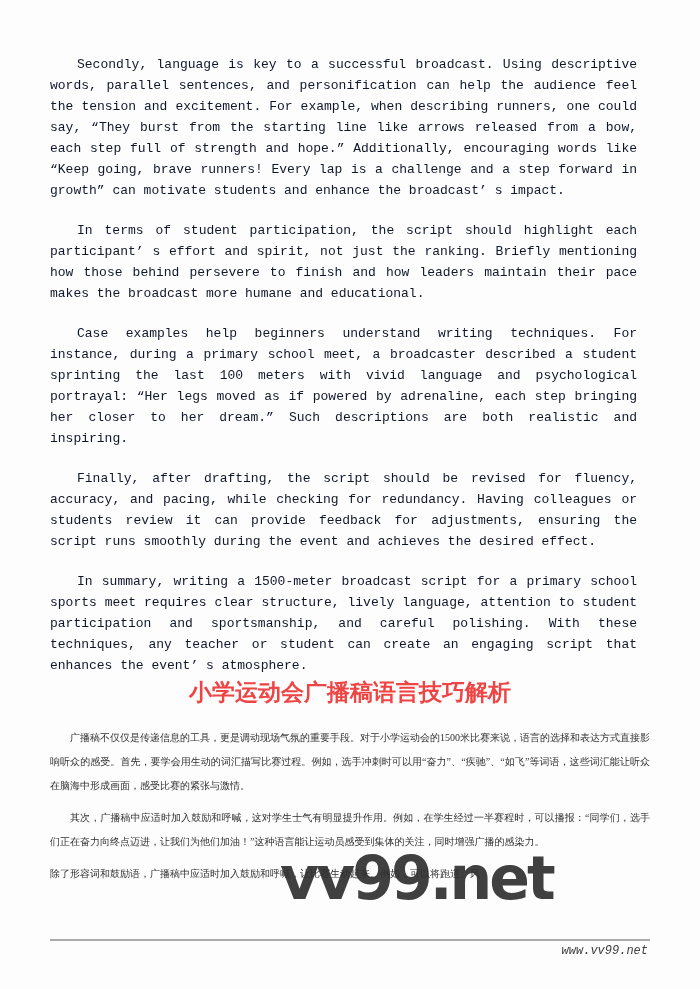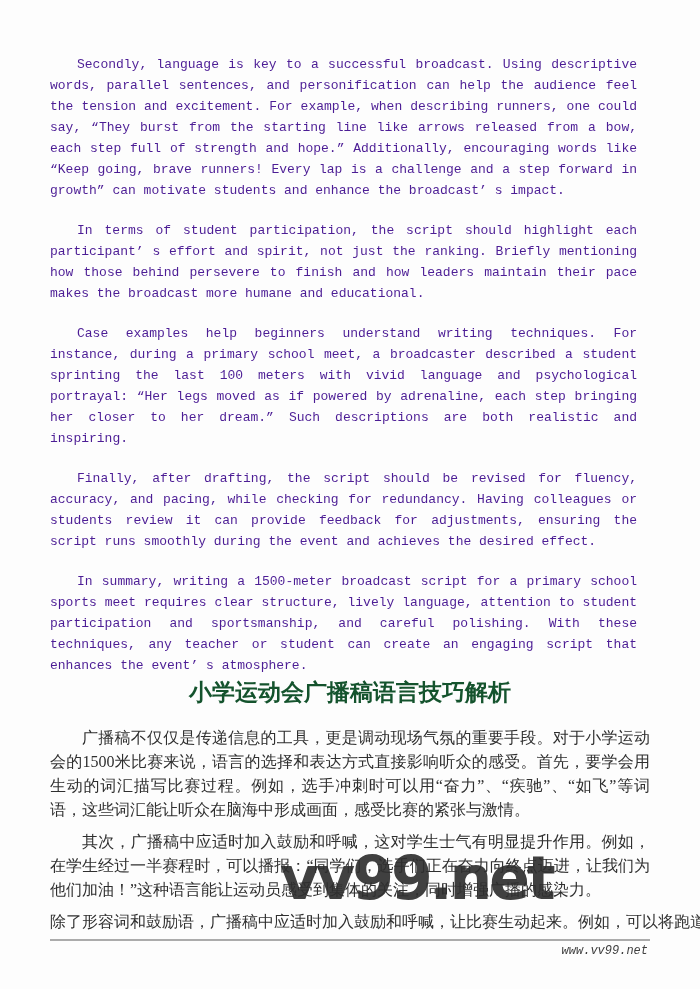--- a/index.html
+++ b/index.html
@@ -29,49 +29,49 @@
     left: 50px;
     top: 54px;
     width: 600px;
     z-index: 1;
   }
   .en-section p {
     margin: 0 13px 19px 0;
     font-family: "Liberation Mono", "DejaVu Sans Mono", monospace;
     font-size: 13px;
     line-height: 21px;
-    color: #4c1d95;
+    color: #0f172a;
     text-align: justify;
     text-indent: 27px;
   }
   .article-title {
     position: absolute;
     left: 0;
     top: 676px;
     width: 700px;
     z-index: 1;
     margin: 0;
     font-family: "Liberation Sans", sans-serif;
     font-weight: bold;
     font-size: 23px;
     line-height: 32px;
-    color: #14532d;
+    color: #ef4444;
     text-align: center;
   }
   .zh-section {
     position: absolute;
     left: 50px;
     top: 726px;
     width: 600px;
     z-index: 1;
   }
   .zh-section p {
     margin: 0 0 8px 0;
     font-family: "Liberation Serif", serif;
-    font-size: 16px;
+    font-size: 10px;
     line-height: 24px;
     color: #2f2f2f;
     text-align: justify;
     text-indent: 2em;
   }
   .zh-section p.no-indent {
     text-indent: 0;
     white-space: nowrap;
   }
   .footer-divider {

